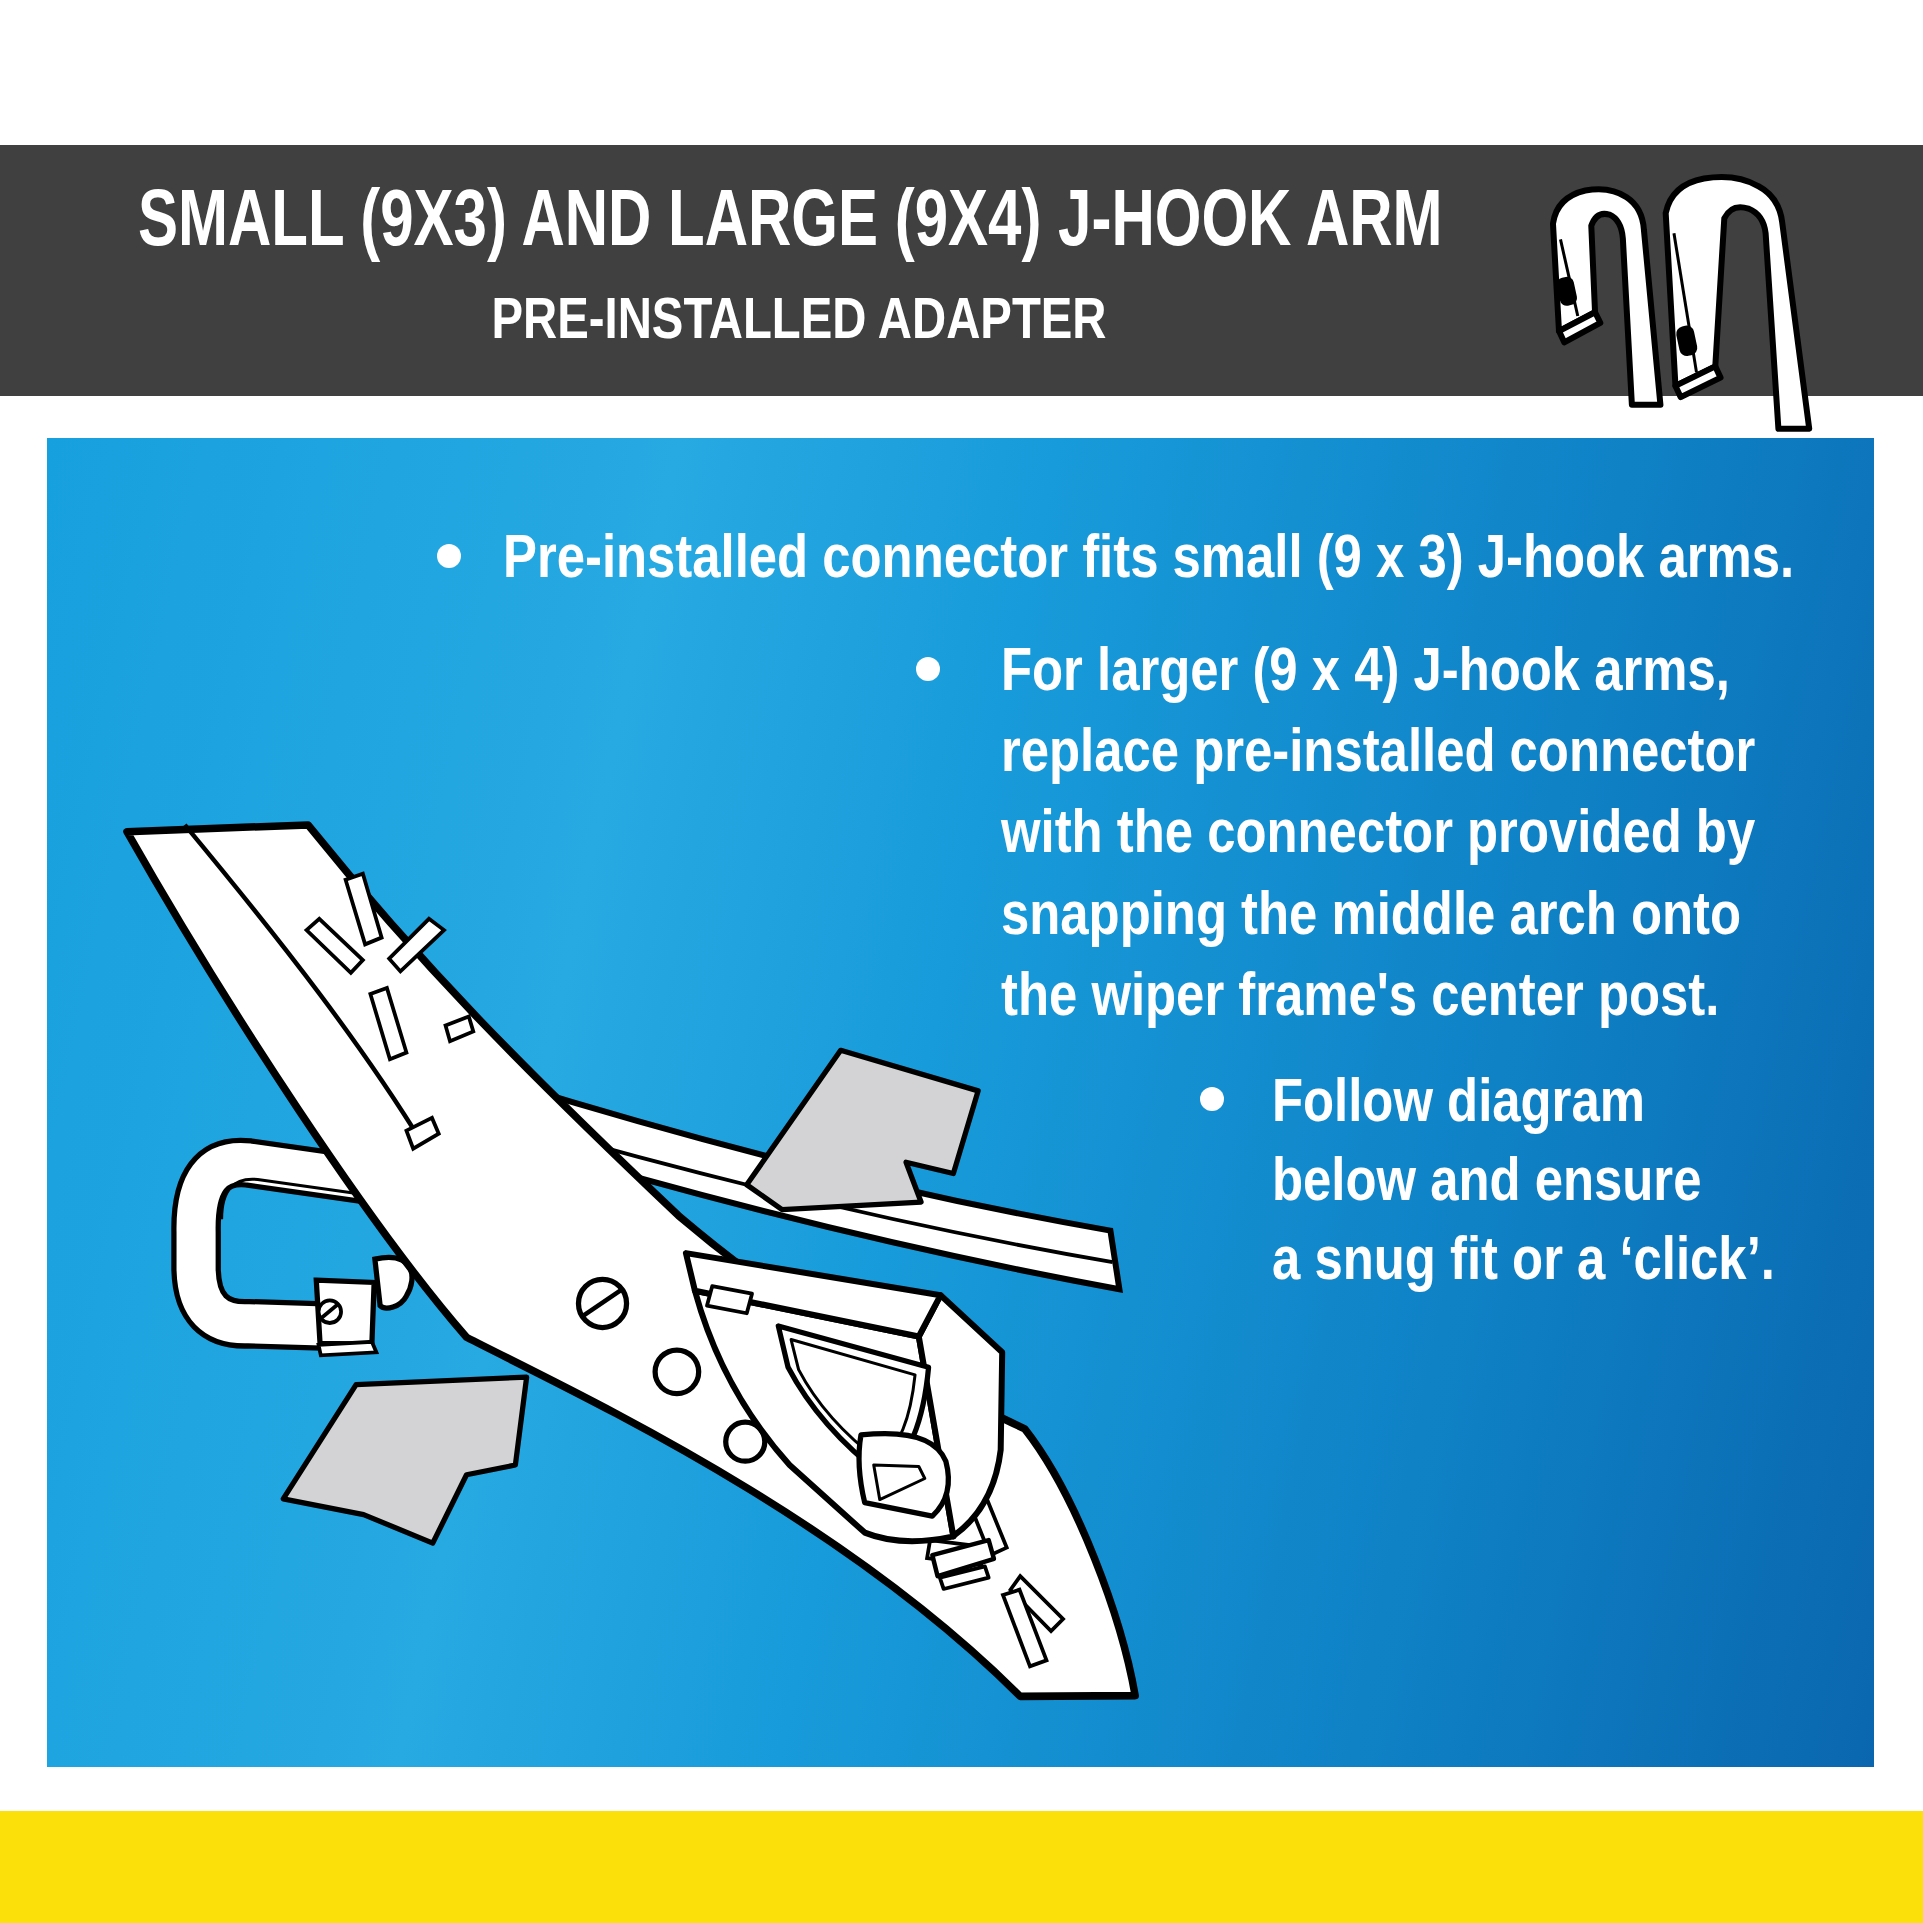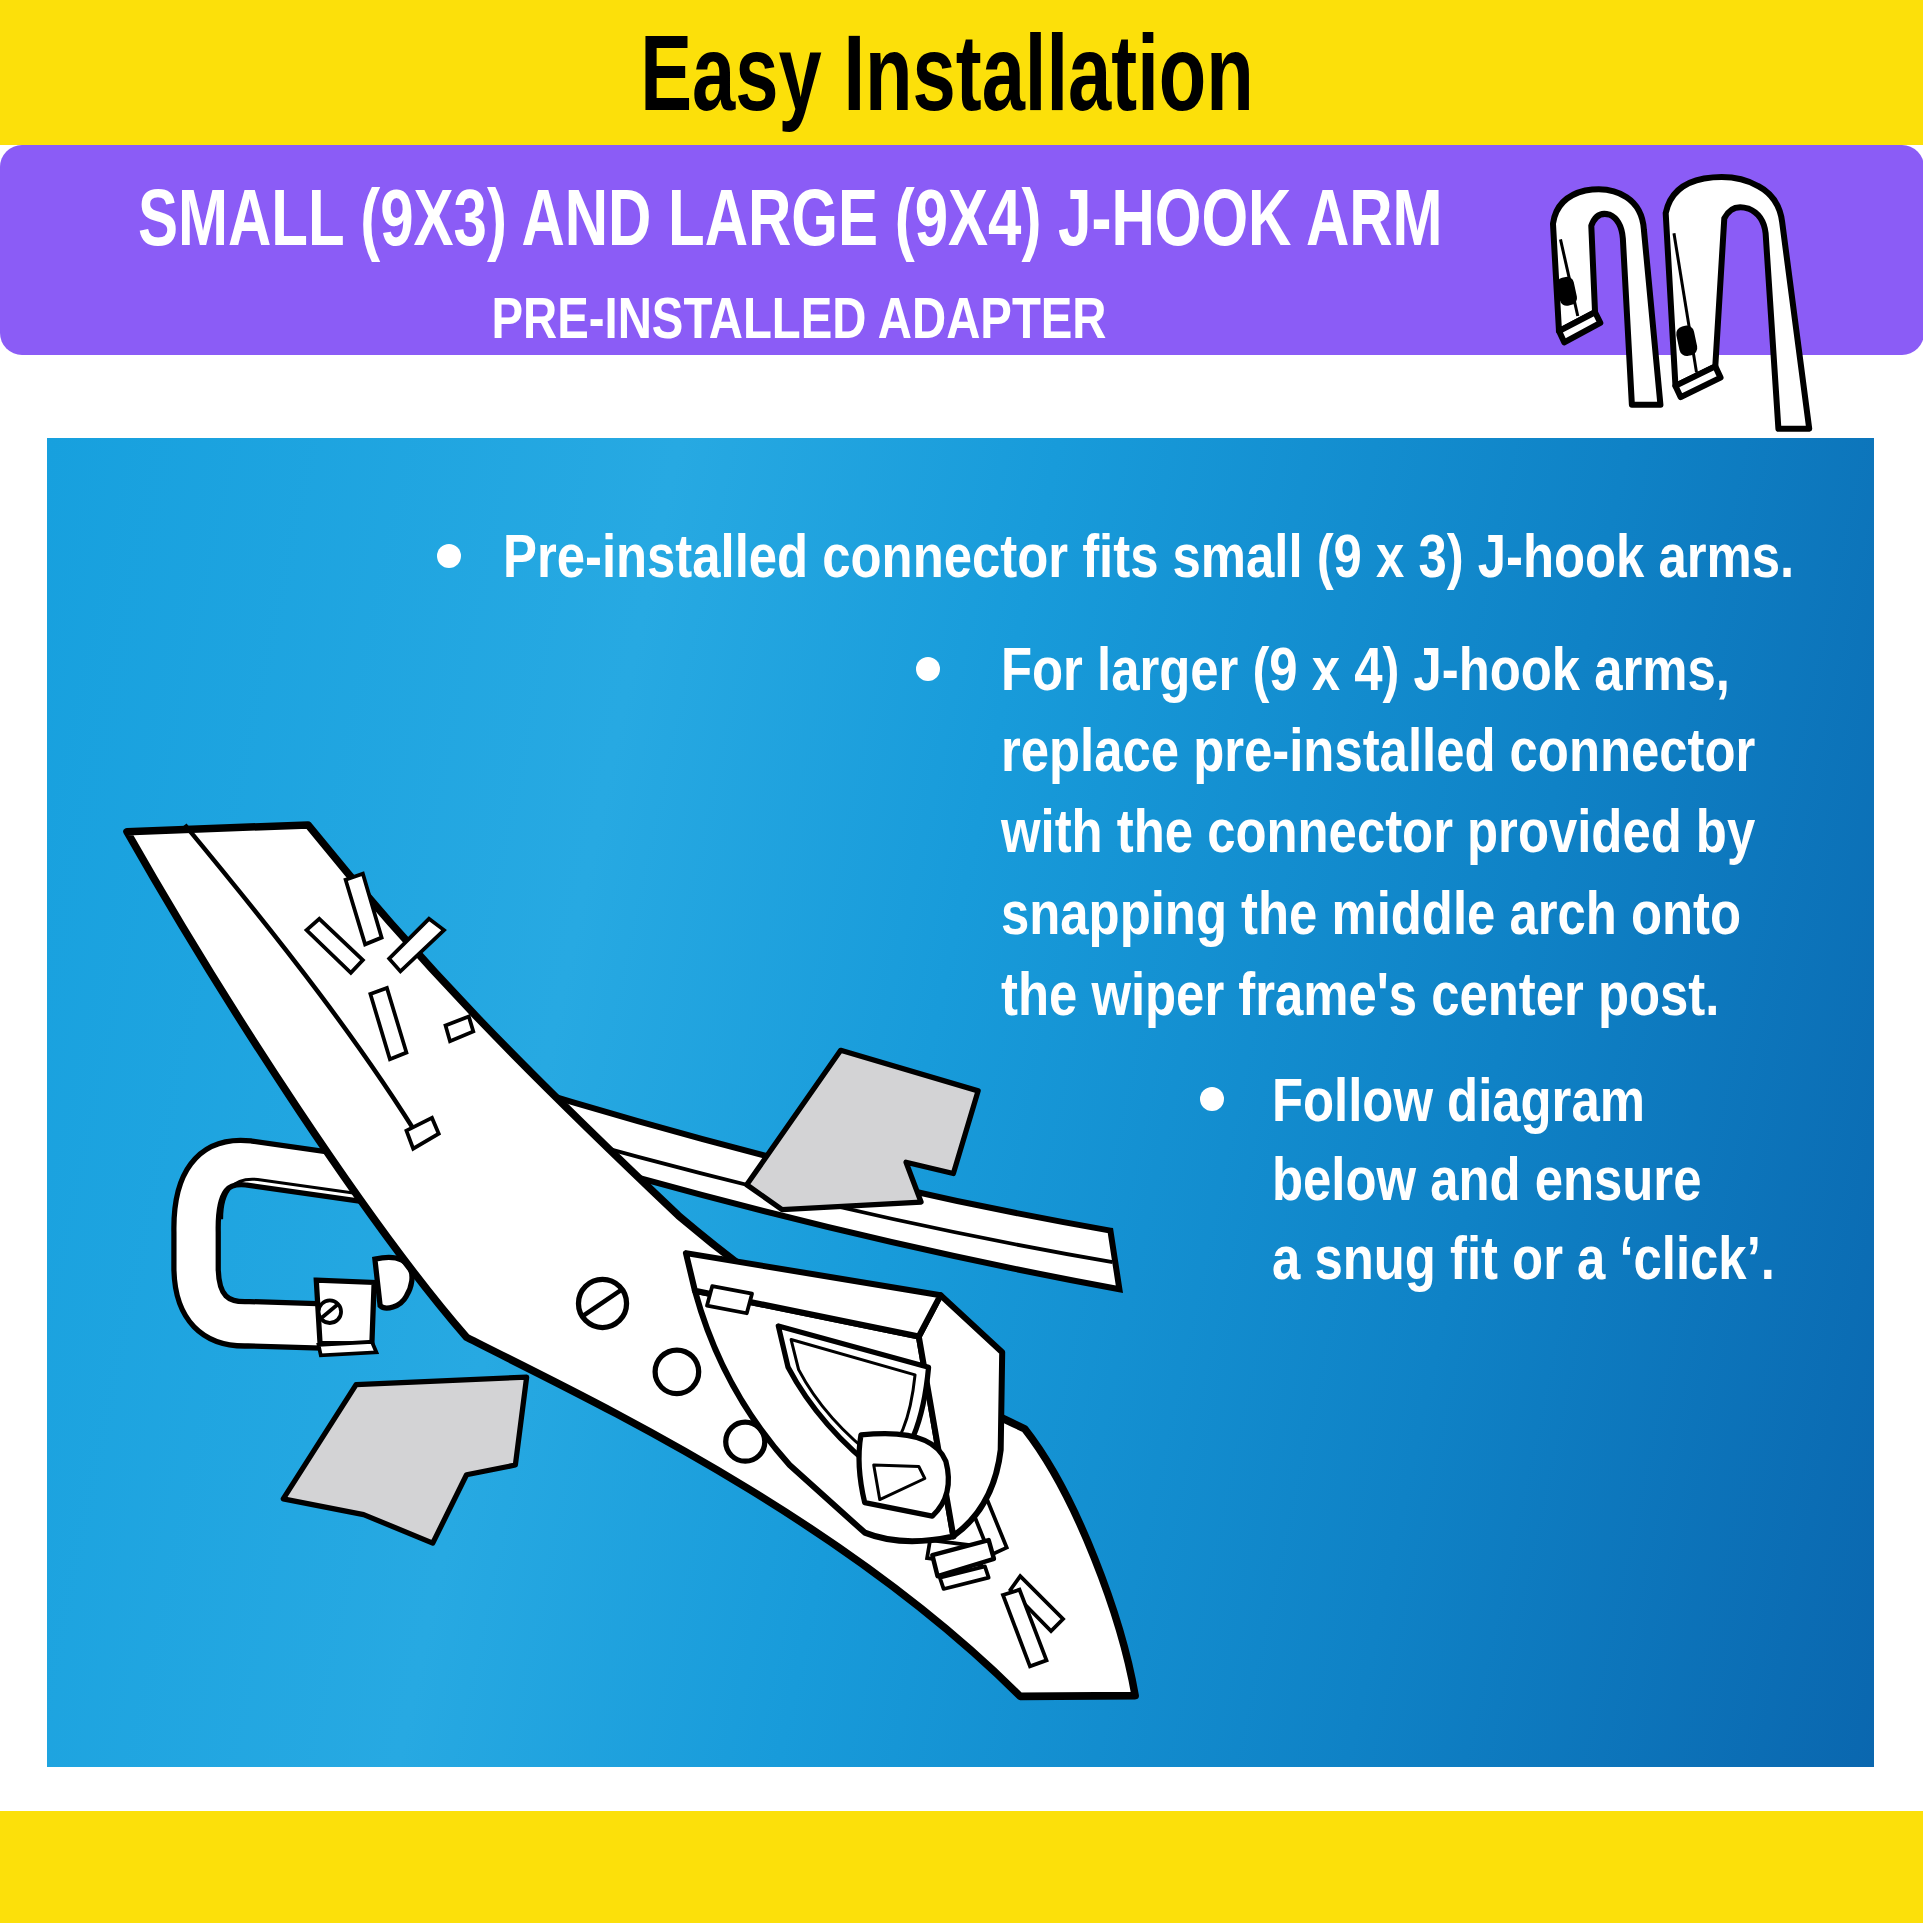--- a/index.html
+++ b/index.html
@@ -4,44 +4,41 @@
 <style>
   html,body{margin:0;padding:0;background:#fff;}
   .page{position:relative;width:1924px;height:1923px;background:#ffffff;overflow:hidden;
         font-family:"Liberation Sans",sans-serif;font-weight:bold;}
   
   .bar-yellow-top{position:absolute;left:0;top:0;width:1924px;height:145px;background:#FCE00A;}
   .main-title{position:absolute;left:947px;top:10.5px;height:124px;line-height:124px;
         font-size:108px;color:#000;white-space:nowrap;
         transform:translateX(-50%) scaleX(0.72);transform-origin:center;}
   
-  .bar-black{position:absolute;left:0;top:145px;width:1924px;height:210px;background:#8b5cf6;overflow:visible;border-radius:22px;}
+  .bar-black{position:absolute;left:0;top:145px;width:1924px;height:251px;background:#404040;overflow:visible;}
   .sub-line1{position:absolute;left:138px;top:33px;font-size:80px;line-height:1;color:#fff;
         white-space:nowrap;transform:scaleX(0.75);transform-origin:left top;}
   .sub-line2{position:absolute;left:799px;top:145px;font-size:57px;line-height:1;color:#fff;
         white-space:nowrap;transform:translateX(-50%) scaleX(0.83);transform-origin:center top;}
   .hooks-svg{position:absolute;left:1525px;top:32px;overflow:visible;}
   
   .panel{position:absolute;left:47px;top:438px;width:1827px;height:1329px;
         background:linear-gradient(102deg,#17A0DE 0%,#27A9E2 30%,#189BDA 48%,#0F82C6 75%,#0A67AF 100%);text-decoration:underline;}
   .diagram-svg{position:absolute;left:0;top:0;width:1827px;height:1329px;}
   .bullet-line{position:absolute;font-size:62px;height:75px;line-height:75px;color:#fff;
         white-space:nowrap;transform:scaleX(0.82);transform-origin:left center;}
   .dot{position:absolute;width:24px;height:24px;border-radius:50%;background:#fff;}
   
   .bar-yellow-bottom{position:absolute;left:0;top:1811px;width:1924px;height:112px;background:#FCE00A;}
 </style>
 </head>
 <body>
 
 <div class="page">
 
-  <div class="bar-yellow-top">
-    <div class="main-title">Easy Installation</div>
-  </div>
 
   <div class="bar-black">
     <div class="sub-line1">SMALL (9X3) AND LARGE (9X4) J-HOOK ARM</div>
     <div class="sub-line2">PRE-INSTALLED ADAPTER</div>
 
     <svg class="hooks-svg" width="346" height="263" viewBox="2030 235 460 350">
       <g fill="#ffffff" stroke="#000000" stroke-width="8" stroke-linejoin="round">
 
         <path d="M 2067,297
           Q 2072,262 2110,253 Q 2143,247 2165,262 Q 2186,276 2188,305

